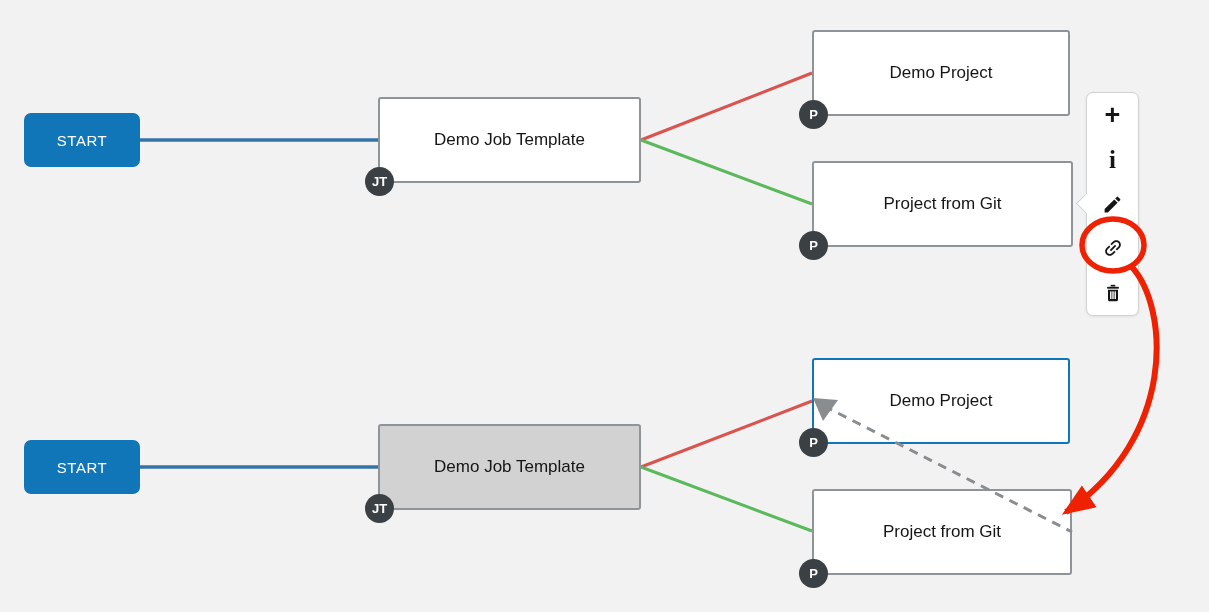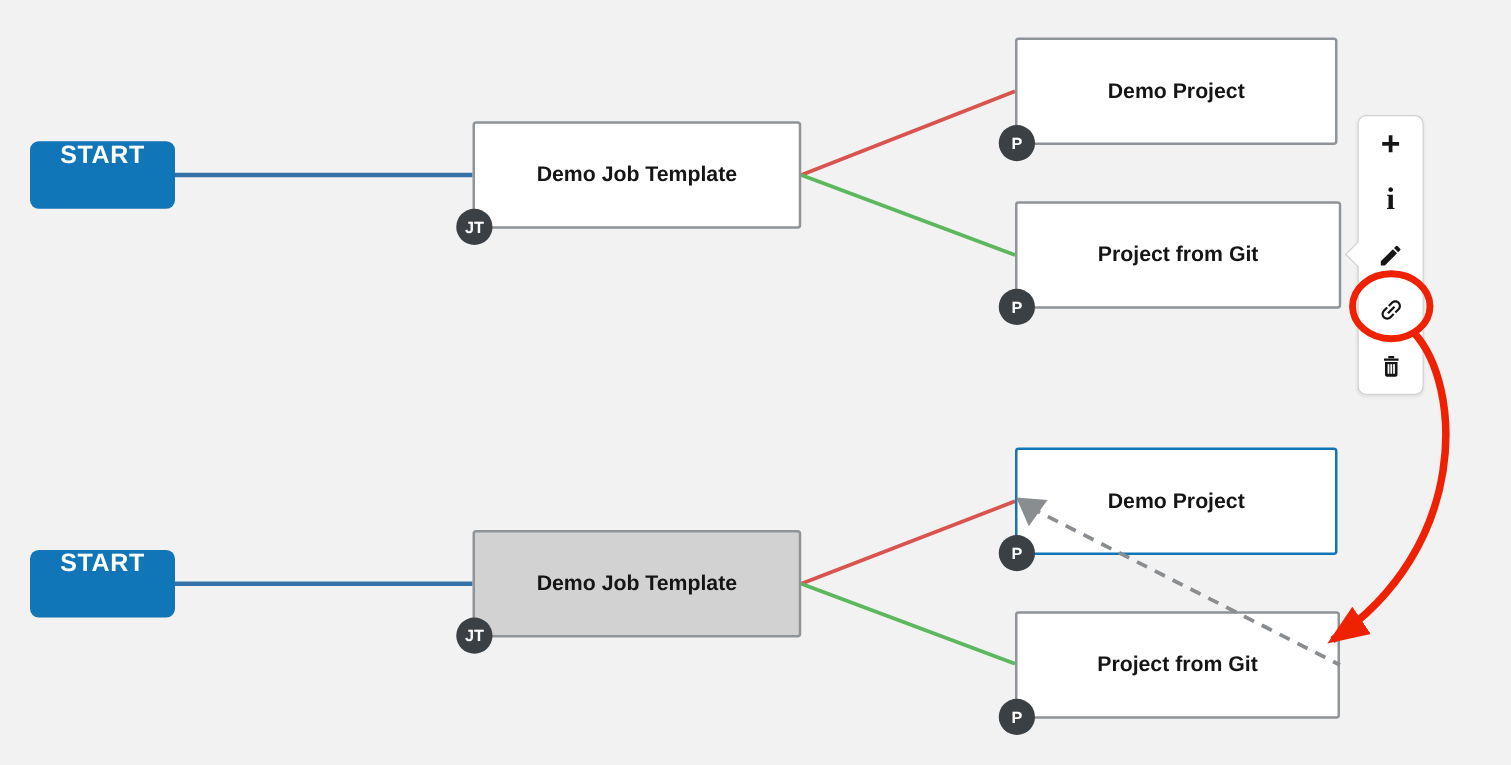--- a/index.html
+++ b/index.html
@@ -14,43 +14,43 @@
   svg.layer { position:absolute; left:0; top:0; pointer-events:none; }
   .edge-blue { stroke:var(--edge_blue); stroke-width:3.5; fill:none; }
   .edge-red { stroke:var(--edge_red); stroke-width:3; fill:none; }
   .edge-green { stroke:var(--edge_green); stroke-width:3; fill:none; }
   .edge-dashed { stroke:var(--dash_gray); stroke-width:3; stroke-dasharray:9 7; fill:none; }
   .tri-gray { fill:var(--dash_gray); }
   .anno { stroke:var(--annotation_red); fill:none; }
   .anno-fill { fill:var(--annotation_red); }
 
   .start-btn { position:absolute; width:116px; height:54px; background:var(--brand_blue);
-    border-radius:7px; color:#fff; font-size:20px; letter-spacing:.5px; display:flex;
-    align-items:flex-start; justify-content:center; cursor:pointer; }
+    border-radius:7px; color:#fff; font-size:15px; letter-spacing:.5px; display:flex;
+    align-items:center; justify-content:center; cursor:pointer; }
   .node { position:absolute; background:var(--node_bg); border:2px solid var(--node_border);
     border-radius:3px; display:flex; align-items:center; justify-content:center;
     color:var(--node_text); font-size:17px; cursor:pointer; }
   .node.selected-gray { background:var(--selected_fill); }
   .node.selected-blue { border-color:var(--brand_blue); }
   .badge { position:absolute; left:-15px; bottom:-15px; width:29px; height:29px; border-radius:50%;
     background:var(--badge_bg); color:var(--badge_text); font-size:13px; font-weight:bold;
     display:flex; align-items:center; justify-content:center; }
   .toolbar { position:absolute; left:1086px; top:92px; width:53px; height:224px;
     background:var(--panel_bg); border:1px solid var(--panel_border); border-radius:7px;
     box-shadow:0 1px 3px rgba(0,0,0,.08); display:flex; flex-direction:column; z-index:3; }
   .toolbar .notch { position:absolute; left:-8px; top:103px; width:15px; height:15px;
     background:var(--panel_bg); border-left:1px solid var(--panel_border);
     border-bottom:1px solid var(--panel_border); transform:rotate(45deg); }
   .tool-btn { flex:1; display:flex; align-items:center; justify-content:center;
     background:none; border:none; cursor:pointer; color:var(--icon_color); }
   .glyph-plus { font-size:27px; font-weight:600; line-height:1; }
   .glyph-info { font-family:"Liberation Serif", serif; font-weight:bold; font-size:25px; line-height:1; }
   .tool-btn svg { display:block; }
   .anno-layer { z-index:4; }
-  .node, .start-btn, .badge { z-index:2;font-weight:bold; }
+  .node, .start-btn, .badge { z-index:2; }
 </style>
 </head>
 <body>
 
 <div class="canvas">
 
   <svg class="layer" width="1209" height="612">
     <line class="edge-blue" x1="140" y1="140" x2="378" y2="140"></line>
     <line class="edge-red" x1="641" y1="140" x2="812" y2="73"></line>
     <line class="edge-green" x1="641" y1="140" x2="812" y2="204"></line>

